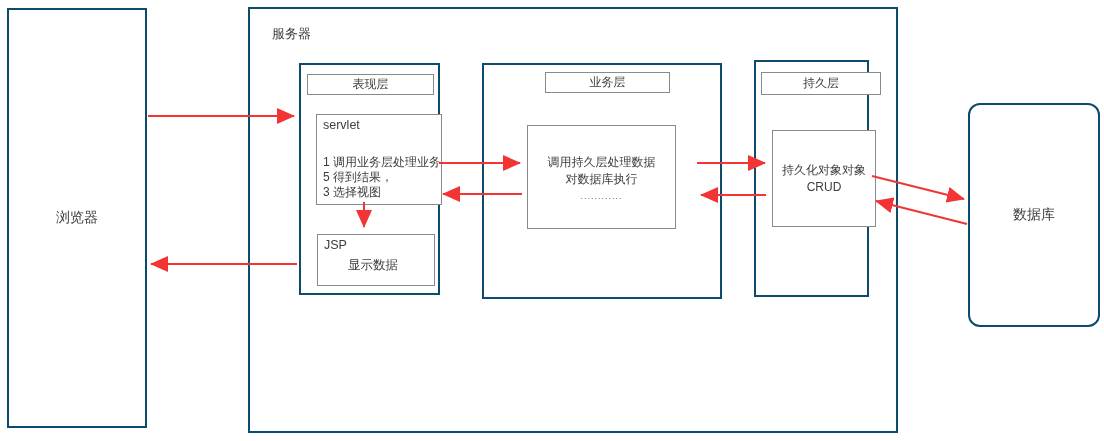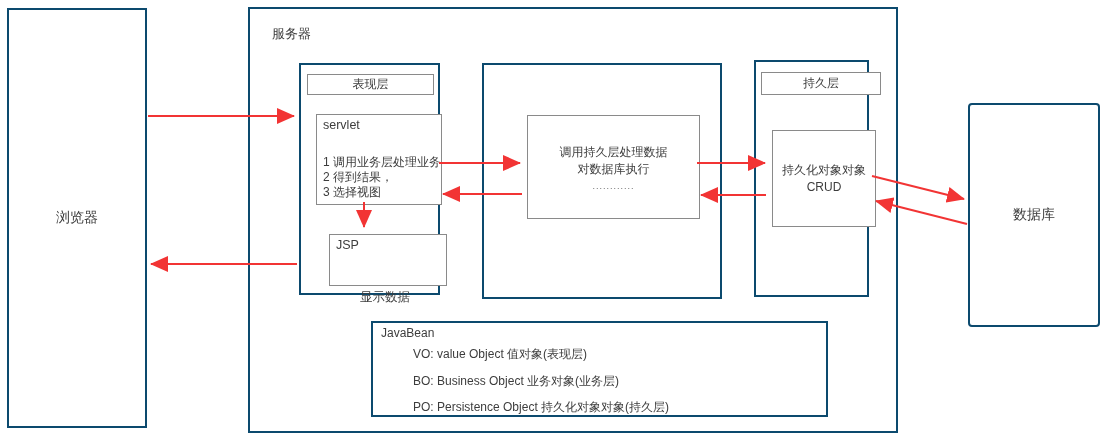--- a/index.html
+++ b/index.html
@@ -4,36 +4,36 @@
 <style>
   html,body { margin:0; padding:0; background:#ffffff; }
   .canvas {
     position:relative; width:1104px; height:441px; background:#ffffff;
     font-family:"Liberation Sans","DejaVu Sans",sans-serif; color:#3d3d3d;
     overflow:hidden;
   }
   .box { position:absolute; background:#ffffff; box-sizing:border-box; }
   .outer { border:2px solid #0c4a6e;padding-left:24px; }
   .inner { border:1px solid #8a8a8a; }
-  .rounded { border-radius:4px; }
+  .rounded { border-radius:12px; }
   .center-label {
     position:absolute; inset:0; display:flex; align-items:center; justify-content:center;
     font-size:14px;
   }
   .hdr {
     display:flex; align-items:center; justify-content:center; font-size:12px;
   }
   .corner-title { position:absolute; left:6px; top:3px; font-size:12.5px; }
   .steps { position:absolute; left:6px; top:40px; font-size:12px; line-height:15px; white-space:nowrap; }
   .flex-center {
     display:flex; flex-direction:column; align-items:center; justify-content:center;
     height:100%; font-size:12px; line-height:17px; text-align:center;
   }
   .dots { font-size:9px; letter-spacing:1px; color:#6a6a6a; margin-top:4px; line-height:8px; }
-  .jsp-body { position:absolute; left:30px; top:22px; font-size:12.5px;margin-top:32px; }
+  .jsp-body { position:absolute; left:30px; top:22px; font-size:12.5px; }
   .server-label { position:absolute; left:22px; top:16px; font-size:13px; }
   .jb-title { position:absolute; left:8px; top:3px; font-size:12px; }
   .jb-item { position:absolute; left:40px; font-size:12px; white-space:nowrap; }
   #arrow-layer { position:absolute; left:0; top:0; width:1104px; height:441px; pointer-events:none; z-index:10; }
 </style>
 </head>
 <body>
 
 <div class="canvas">
 
@@ -45,58 +45,55 @@
     <span class="server-label">服务器</span>
 
     <div class="box outer" style="left:49px;top:54px;width:141px;height:232px">
       <div class="box inner hdr" style="left:6px;top:9px;width:127px;height:21px">
         <span>表现层</span>
       </div>
       <div class="box inner" style="left:15px;top:49px;width:126px;height:91px">
         <span class="corner-title">servlet</span>
         <div class="steps">
           <div>1 调用业务层处理业务</div>
-          <div>2 得到结果，</div>
+          <div>5 得到结果，</div>
           <div>3 选择视图</div>
         </div>
       </div>
-      <div class="box inner" style="left:28px;top:169px;width:118px;height:52px">
+      <div class="box inner" style="left:16px;top:169px;width:118px;height:52px">
         <span class="corner-title">JSP</span>
         <span class="jsp-body">显示数据</span>
       </div>
     </div>
 
     <div class="box outer" style="left:232px;top:54px;width:240px;height:236px">
-      <div class="box inner" style="left:43px;top:50px;width:173px;height:104px">
+      <div class="box inner hdr" style="left:61px;top:7px;width:125px;height:21px">
+        <span>业务层</span>
+      </div>
+      <div class="box inner" style="left:43px;top:60px;width:149px;height:104px">
         <div class="flex-center">
           <div>调用持久层处理数据</div>
           <div>对数据库执行</div>
           <div class="dots">............</div>
         </div>
       </div>
     </div>
 
     <div class="box outer" style="left:504px;top:51px;width:115px;height:237px">
       <div class="box inner hdr" style="left:5px;top:10px;width:120px;height:23px">
         <span>持久层</span>
       </div>
       <div class="box inner" style="left:16px;top:68px;width:104px;height:97px">
         <div class="flex-center">
           <div>持久化对象对象</div>
           <div>CRUD</div>
         </div>
       </div>
     </div>
 
-    <div class="box outer" style="left:121px;top:312px;width:457px;height:96px">
-      <span class="jb-title">JavaBean</span>
-      <div class="jb-item" style="top:23px">VO: value Object  值对象(表现层)</div>
-      <div class="jb-item" style="top:50px">BO: Business Object  业务对象(业务层)</div>
-      <div class="jb-item" style="top:76px">PO: Persistence Object  持久化对象对象(持久层)</div>
-    </div>
   </div>
 
   <div class="box outer rounded" style="left:968px;top:103px;width:132px;height:224px">
     <span class="center-label">数据库</span>
   </div>
 
   <svg id="arrow-layer" xmlns="http://www.w3.org/2000/svg">
     <defs>
       <marker id="ah" markerWidth="10" markerHeight="8" refX="8.5" refY="4" orient="auto" markerUnits="strokeWidth">
         <path d="M0,0 L9,4 L0,8 Z" fill="#f23434"></path>

